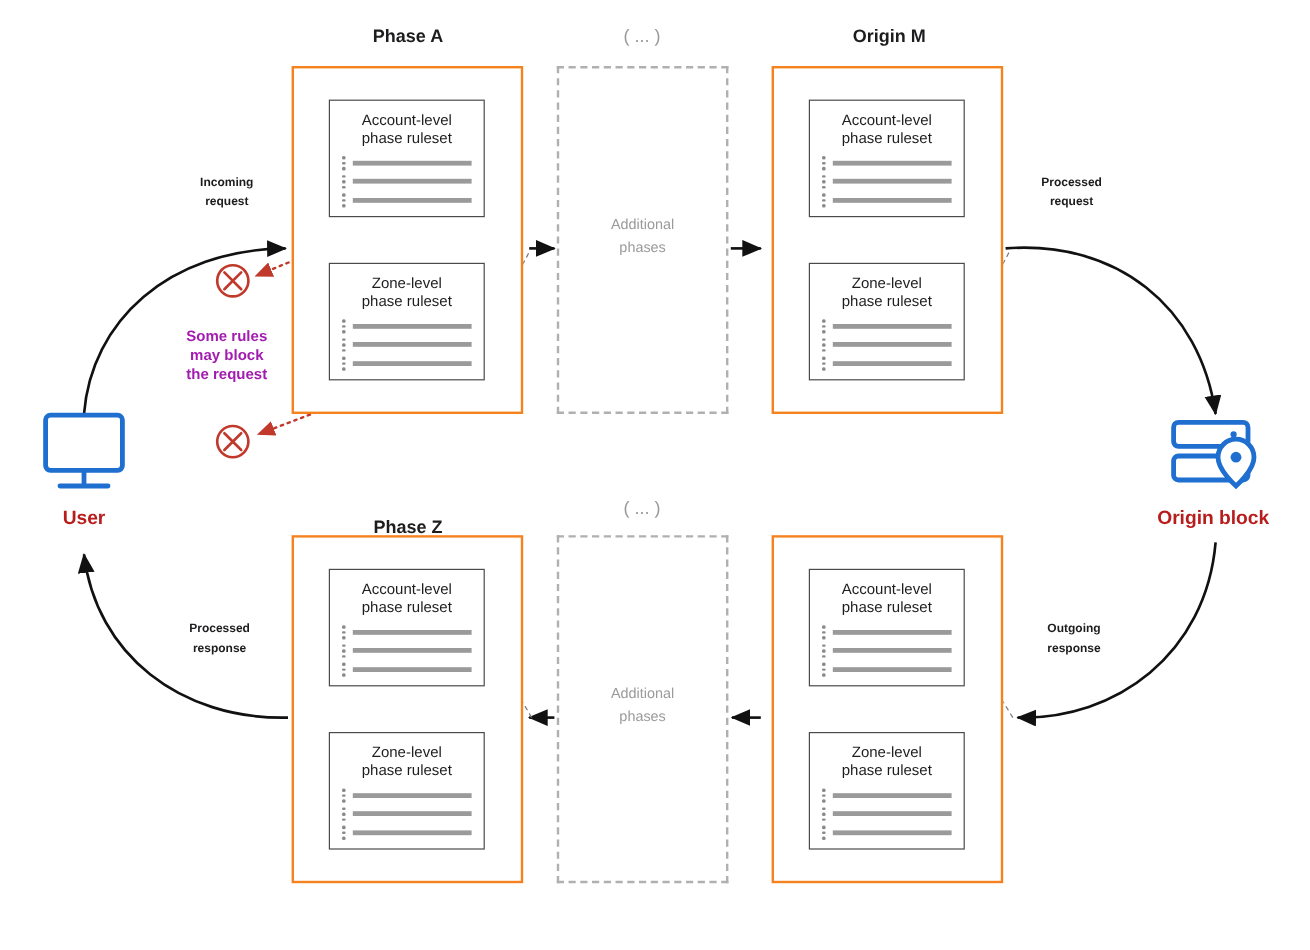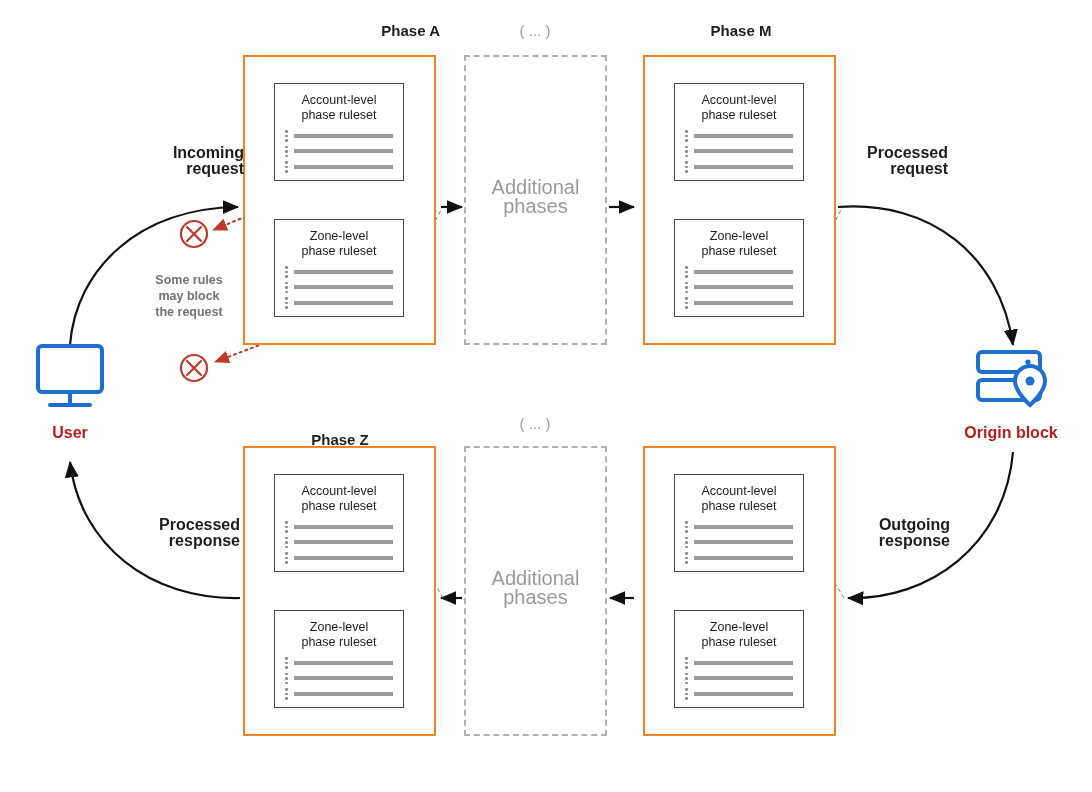--- a/index.html
+++ b/index.html
@@ -87,41 +87,41 @@
     background: #8a8a8a;
     border-radius: 50%;
   }
   .rs-bar {
     flex: 1;
     height: 4px;
     background: #9a9a9a;
   }
   .addl-phases {
     position: absolute;
-    font-size: 20px;
+    font-size: 12px;
     color: #9a9a9a;
     text-align: center;
     line-height: 19px;
     white-space: pre-line;
   }
   .edge-label {
     position: absolute;
-    font-size: 16px;
+    font-size: 10px;
     font-weight: bold;
     line-height: 16px;
     color: #1d1d1f;
-    text-align: right;
+    text-align: center;
     white-space: pre-line;
   }
   .block-note {
     position: absolute;
     font-size: 12.5px;
     font-weight: bold;
     line-height: 16px;
-    color: #737373;
+    color: #a21caf;
     text-align: center;
     white-space: pre-line;
   }
   .node-label {
     position: absolute;
     font-size: 16px;
     font-weight: bold;
     color: #b91c1c;
     text-align: center;
     white-space: nowrap;
@@ -196,21 +196,21 @@
     <g>
       <rect x="978" y="352" width="62" height="20" rx="4" fill="none" stroke="#1f6fd0" stroke-width="4"></rect>
       <circle cx="1028" cy="362" r="2.6" fill="#1f6fd0"></circle>
       <rect x="978" y="380" width="62" height="20" rx="4" fill="none" stroke="#1f6fd0" stroke-width="4"></rect>
       <circle cx="1028" cy="390" r="2.6" fill="#1f6fd0"></circle>
       <path d="M1030,366 a15,15 0 0 1 15,15 c0,11 -15,24 -15,24 c0,0 -15,-13 -15,-24 a15,15 0 0 1 15,-15 z" fill="#ffffff" stroke="#1f6fd0" stroke-width="4"></path>
       <circle cx="1030" cy="381" r="4.5" fill="#1f6fd0"></circle>
     </g>
   </svg>
 
-  <div class="phase-title" style="left:240px; top:22px; width:200px;text-align:right;">Phase A</div>
+  <div class="phase-title" style="left:240px; top:22px; width:200px;">Phase A</div>
   <div class="phase-box" style="left:243px; top:55px; width:193px; height:290px;"></div>
 
   <div class="ruleset" style="left:274px; top:83px; width:130px; height:98px;">
     <div class="rs-label">Account-level
 phase ruleset</div>
     <div class="rs-lines">
       <div class="rs-line">
           <span class="rs-dots">
             <i></i>
             <i></i>
@@ -266,21 +266,21 @@
           <span class="rs-bar"></span>
         </div>
     </div>
   </div>
 
   <div class="phase-title dim" style="left:440px; top:22px; width:190px;">( ... )</div>
   <div class="phase-box dashed" style="left:464px; top:55px; width:143px; height:290px;"></div>
   <div class="addl-phases" style="left:464px; top:178px; width:143px;">Additional
 phases</div>
 
-  <div class="phase-title" style="left:641px; top:22px; width:200px;">Phase M</div>
+  <div class="phase-title" style="left:641px; top:22px; width:200px;">Origin M</div>
   <div class="phase-box" style="left:643px; top:55px; width:193px; height:290px;"></div>
 
   <div class="ruleset" style="left:674px; top:83px; width:130px; height:98px;">
     <div class="rs-label">Account-level
 phase ruleset</div>
     <div class="rs-lines">
       <div class="rs-line">
           <span class="rs-dots">
             <i></i>
             <i></i>

